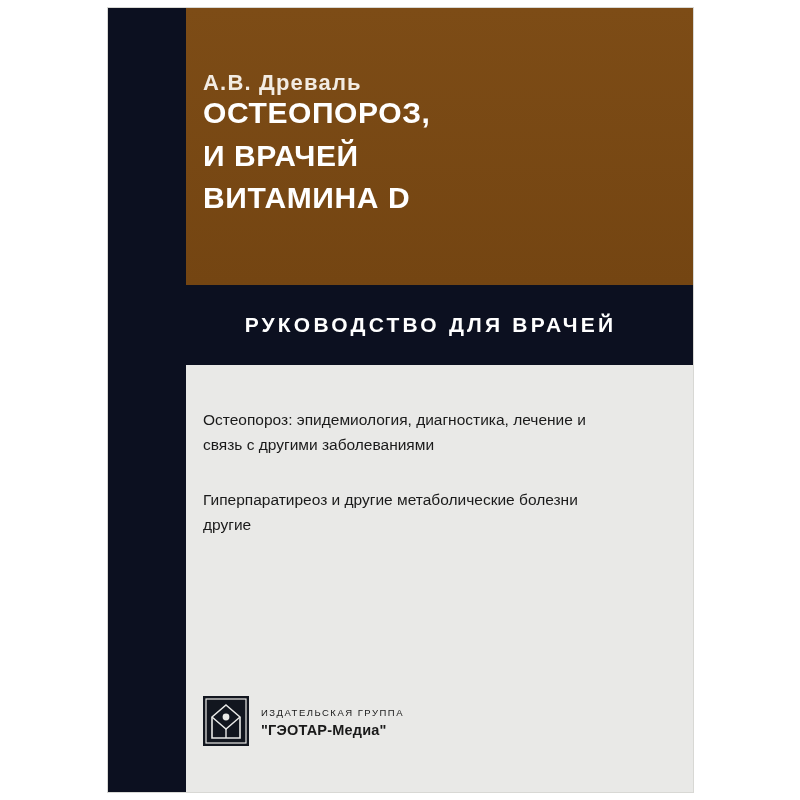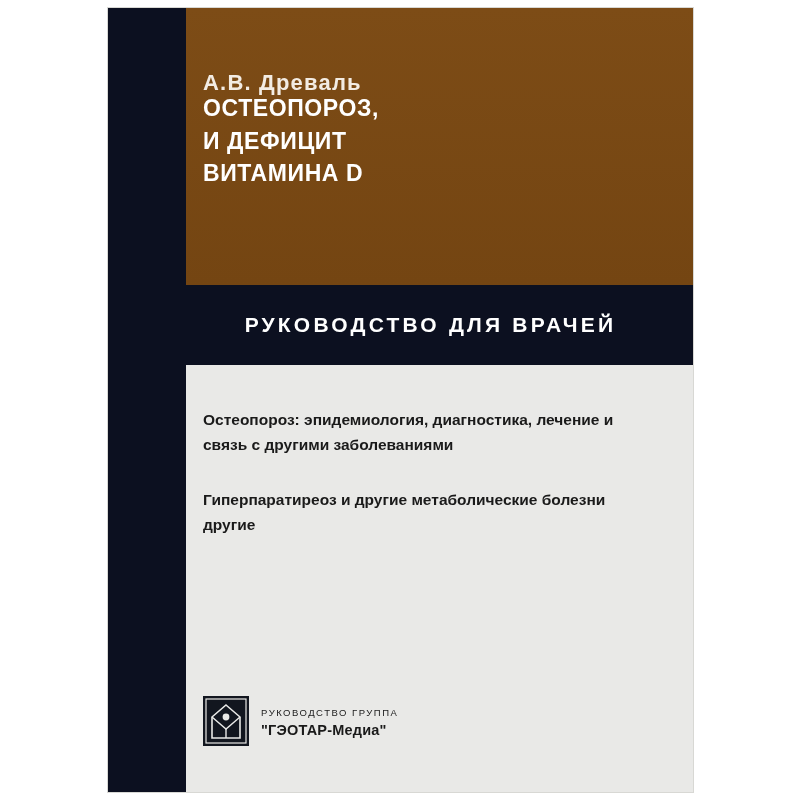--- a/index.html
+++ b/index.html
@@ -83,21 +83,21 @@
     font-size: 22px;
     font-weight: bold;
     letter-spacing: 1.2px;
   }
   .title {
     position: absolute;
     left: 95px;
     top: 84px;
     width: 470px;
     color: #ffffff;
-    font-size: 23px;
+    font-size: 30px;
     font-weight: bold;
     line-height: 1.42;
     letter-spacing: 0.6px;
   }
   .title div { white-space: nowrap; }
 
   .subtitle {
     position: absolute;
     left: 0;
     top: 277px;
@@ -116,21 +116,21 @@
 
   .blurbs {
     position: absolute;
     left: 95px;
     top: 42px;
     width: 420px;
   }
   .blurb {
     color: #1a1a1a;
     font-size: 15.5px;
-    font-weight: bold;
+    font-weight: normal;
     line-height: 1.62;
     margin-bottom: 30px;
   }
   .blurb:last-child { margin-bottom: 0; }
 
   
   .publisher {
     position: absolute;
     left: 95px;
     bottom: 46px;
@@ -182,34 +182,34 @@
           <svg width="46" height="50" viewBox="0 0 46 50" xmlns="http://www.w3.org/2000/svg">
             <rect x="0" y="0" width="46" height="50" fill="#12161f"></rect>
             <rect x="3" y="3" width="40" height="44" fill="none" stroke="#e9e9e7" stroke-width="1.2"></rect>
             <path d="M23 9 L37 21 L37 42 L9 42 L9 21 Z" fill="none" stroke="#e9e9e7" stroke-width="1.6"></path>
             <path d="M9 21 L23 33 L37 21" fill="none" stroke="#e9e9e7" stroke-width="1.4"></path>
             <path d="M23 33 L23 42" fill="none" stroke="#e9e9e7" stroke-width="1.4"></path>
             <circle cx="23" cy="21" r="3.4" fill="#e9e9e7"></circle>
           </svg>
         </span>
         <span class="pub-text">
-          <span class="pub-line1">РУКОВОДСТВО ГРУППА</span>
+          <span class="pub-line1">ИЗДАТЕЛЬСКАЯ ГРУППА</span>
           <span class="pub-line2">"ГЭОТАР-Медиа"</span>
         </span>
       </div>
 
     </div>
 
     <div class="subtitle">РУКОВОДСТВО ДЛЯ ВРАЧЕЙ</div>
 
     <div class="author">А.В. Древаль</div>
 
     <div class="title">
       <div>ОСТЕОПОРОЗ,</div>
-      <div>И ДЕФИЦИТ</div>
+      <div>И ВРАЧЕЙ</div>
       <div>ВИТАМИНА D</div>
     </div>
 
     <div class="spine"></div>
     <div class="spine-inner"></div>
 
   </div>
 </div>
 
 </body></html>

